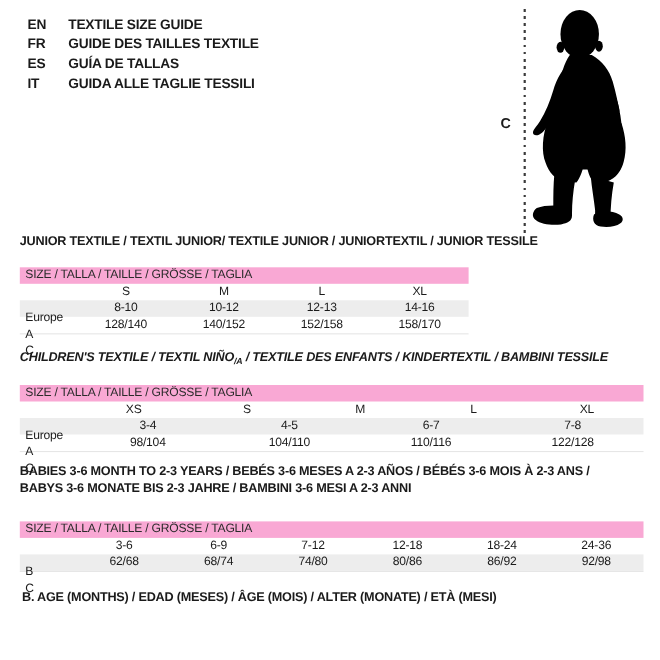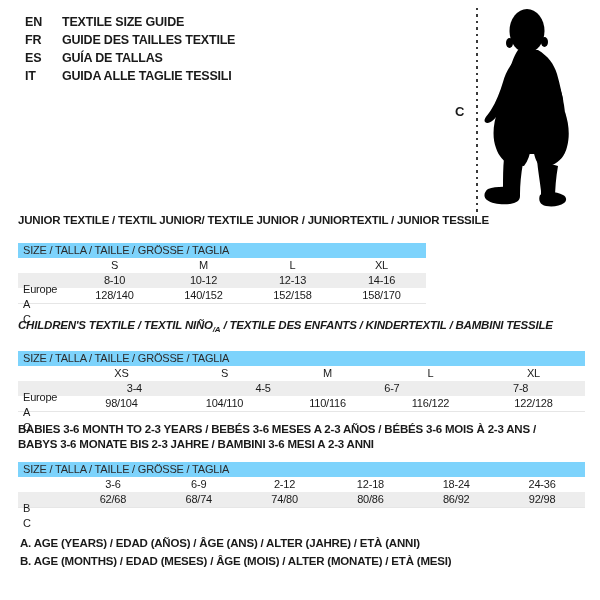--- a/index.html
+++ b/index.html
@@ -22,25 +22,25 @@
   
   .section { position:absolute; left:18px; }
   .sec1 { top:214px; width:408px; }
   .sec2 { top:319px; width:567px; }
   .sec3 { top:422px; width:567px; }
   .sec-title { font-size:11.5px; font-weight:bold; line-height:13px; white-space:nowrap; }
   .sec-title sub { font-size:8px; }
   .sec3 .sec-title { line-height:15px; white-space:normal; }
   .sec1 .sec-title { margin-bottom:16px; }
   .sec2 .sec-title { margin-bottom:15px;font-style:italic; }
-  .sec3 .sec-title { margin-bottom:10px; }
+  .sec3 .sec-title { margin-bottom:22px; }
   
   .size-table { width:100%; border-bottom:1px solid #e6e6e6; }
   .size-header {
-    height:15px; line-height:15px; background:#7dd3fc; color:#2b2b2b;
+    height:15px; line-height:15px; background:#f9a8d4; color:#2b2b2b;
     font-size:11px; padding-left:5px; box-sizing:border-box;
   }
   .trow { display:flex; height:15px; line-height:15px; font-size:11px; }
   .trow.shaded { background:#ededed; }
   .cell-label { width:52px; padding-left:5px; box-sizing:border-box;margin-top:24px; }
   .cell-val { flex:1; text-align:center; }
   
   .footnotes { position:absolute; left:20px; top:535px; font-size:11.5px; font-weight:bold; line-height:17.5px; }
 </style>
 </head>
@@ -130,52 +130,50 @@
         <span class="cell-val">3-4</span>
         <span class="cell-val">4-5</span>
         <span class="cell-val">6-7</span>
         <span class="cell-val">7-8</span>
       </div>
       <div class="trow">
         <span class="cell-label">C</span>
         <span class="cell-val">98/104</span>
         <span class="cell-val">104/110</span>
         <span class="cell-val">110/116</span>
-        <span class="cell-val">116/122</span>
         <span class="cell-val">122/128</span>
       </div>
     </div>
   </div>
 
   <div class="section sec3">
     <div class="sec-title">
       <div>BABIES 3-6 MONTH TO 2-3 YEARS / BEBÉS 3-6 MESES A 2-3 AÑOS / BÉBÉS 3-6 MOIS À 2-3 ANS /</div>
       <div>BABYS 3-6 MONATE BIS 2-3 JAHRE / BAMBINI 3-6 MESI A 2-3 ANNI</div>
     </div>
     <div class="size-table">
       <div class="size-header">SIZE / TALLA / TAILLE / GRÖSSE / TAGLIA</div>
       <div class="trow">
         <span class="cell-label">B</span>
         <span class="cell-val">3-6</span>
         <span class="cell-val">6-9</span>
-        <span class="cell-val">2-12</span>
+        <span class="cell-val">7-12</span>
         <span class="cell-val">12-18</span>
         <span class="cell-val">18-24</span>
         <span class="cell-val">24-36</span>
       </div>
       <div class="trow shaded">
         <span class="cell-label">C</span>
         <span class="cell-val">62/68</span>
         <span class="cell-val">68/74</span>
         <span class="cell-val">74/80</span>
         <span class="cell-val">80/86</span>
         <span class="cell-val">86/92</span>
         <span class="cell-val">92/98</span>
       </div>
     </div>
   </div>
 
   <div class="footnotes">
-    <div>A. AGE (YEARS) / EDAD (AÑOS) / ÂGE (ANS) / ALTER (JAHRE) / ETÀ (ANNI)</div>
     <div>B. AGE (MONTHS) / EDAD (MESES) / ÂGE (MOIS) / ALTER (MONATE) / ETÀ (MESI)</div>
   </div>
 
 </div>
 
 </body></html>

